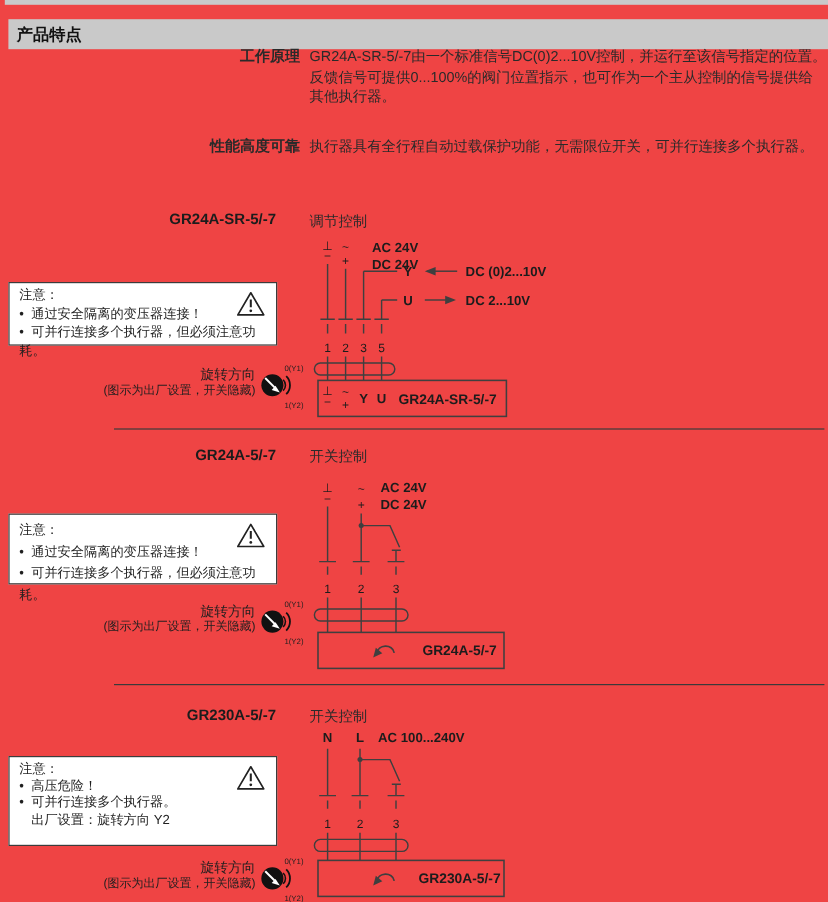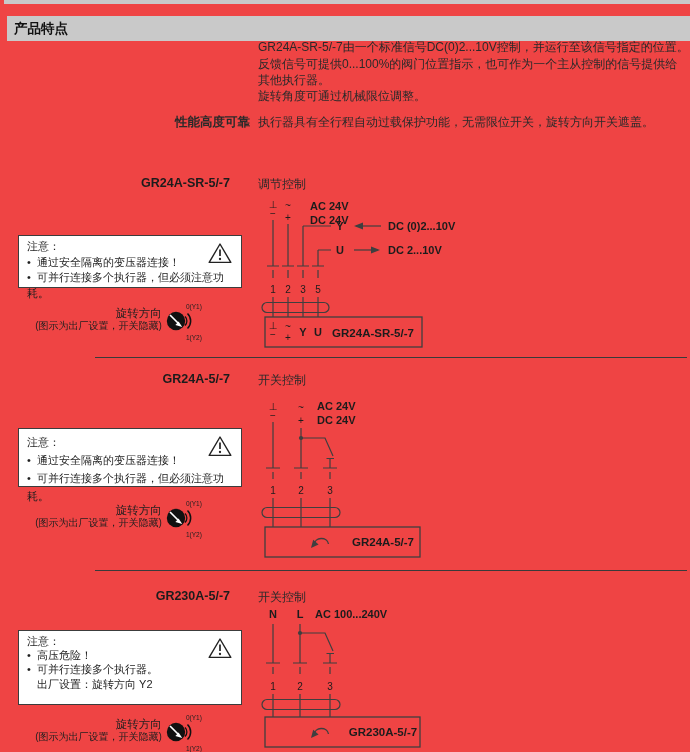--- a/index.html
+++ b/index.html
@@ -28,56 +28,56 @@
   .diagram{position:absolute;}
   .diagram text{fill:#1c1c1c;}
   .w{stroke:#3f3f3f;stroke-width:1.2;fill:none;}
   .fillmark{fill:#3f3f3f;stroke:none;}
   .sym{font-size:10px;}
   .pow{font-size:11px;font-weight:bold;}
   .sig{font-size:11px;font-weight:bold;}
   .num{font-size:10px;}
   .mdl{font-size:11.5px;font-weight:bold;}
   .notice{
-    position:absolute;left:18px;width:224px;border:1px solid #3c3c3c;background:#fff;
+    position:absolute;left:7px;width:224px;border:1px solid #3c3c3c;background:#fff;
     box-sizing:border-box;padding:3px 8px;font-size:11px;color:#1f1f1f;
   }
   .notice.b1{top:235px;height:53px;line-height:15.5px;}
   .notice.b2{top:428px;height:59px;line-height:18px;padding-top:4px;}
   .notice.b3{top:630px;height:75px;line-height:14.2px;}
   .notice-item .blt{display:inline-block;width:10px;}
   .notice-footer{margin-left:10px;}
   .warn-tri{position:absolute;right:9px;top:6px;}
   .rotation{
-    position:absolute;left:0;width:238px;display:flex;justify-content:center;
+    position:absolute;left:16px;width:238px;display:flex;justify-content:flex-end;
     align-items:flex-start;gap:3px;
   }
   .rot-text{text-align:right;padding-top:7px;color:#1f1f1f;}
   .rot-label{font-size:11.5px;line-height:13px;}
   .rot-note{font-size:10px;line-height:12px;}
   .rot-icon text{font-size:6.5px;fill:#1f1f1f;}
   .divider{position:absolute;left:95px;width:592px;height:0;border-top:1px solid #3a3a3a;}
 </style>
 </head>
 <body>
 
 <div class="page">
 
   <div class="topstrip"></div>
 
   <div class="hbar" style="top:16px">
     <span>产品特点</span>
   </div>
 
+  <div class="feat-label" style="top:39px">工作原理</div>
   <div class="feat-text" style="top:39px">GR24A-SR-5/-7由一个标准信号DC(0)2...10V控制，并运行至该信号指定的位置。反馈信号可提供0...100%的阀门位置指示，也可作为一个主从控制的信号提供给其他执行器。</div>
 
-  <div class="feat-text" style="top:88px">旋转角度可通过机械限位调整。</div>
 
   <div class="feat-label" style="top:114px">性能高度可靠</div>
-  <div class="feat-text" style="top:114px">执行器具有全行程自动过载保护功能，无需限位开关，旋转方向开关遮盖。</div>
+  <div class="feat-text" style="top:114px">执行器具有全行程自动过载保护功能，无需限位开关，可并行连接多个执行器。</div>
 
 
   <div class="dia-title" style="top:176px">GR24A-SR-5/-7</div>
   <div class="ctrl-label" style="top:176px">调节控制</div>
 
   <svg class="diagram" style="left:255px;top:195px" width="250" height="155" viewBox="0 0 250 155">
     <text class="sym" x="18" y="13" text-anchor="middle">⊥</text>
     <text class="sym" x="18" y="22" text-anchor="middle">−</text>
     <text class="sym" x="33" y="14" text-anchor="middle">~</text>
     <text class="sym" x="33" y="26" text-anchor="middle">+</text>

